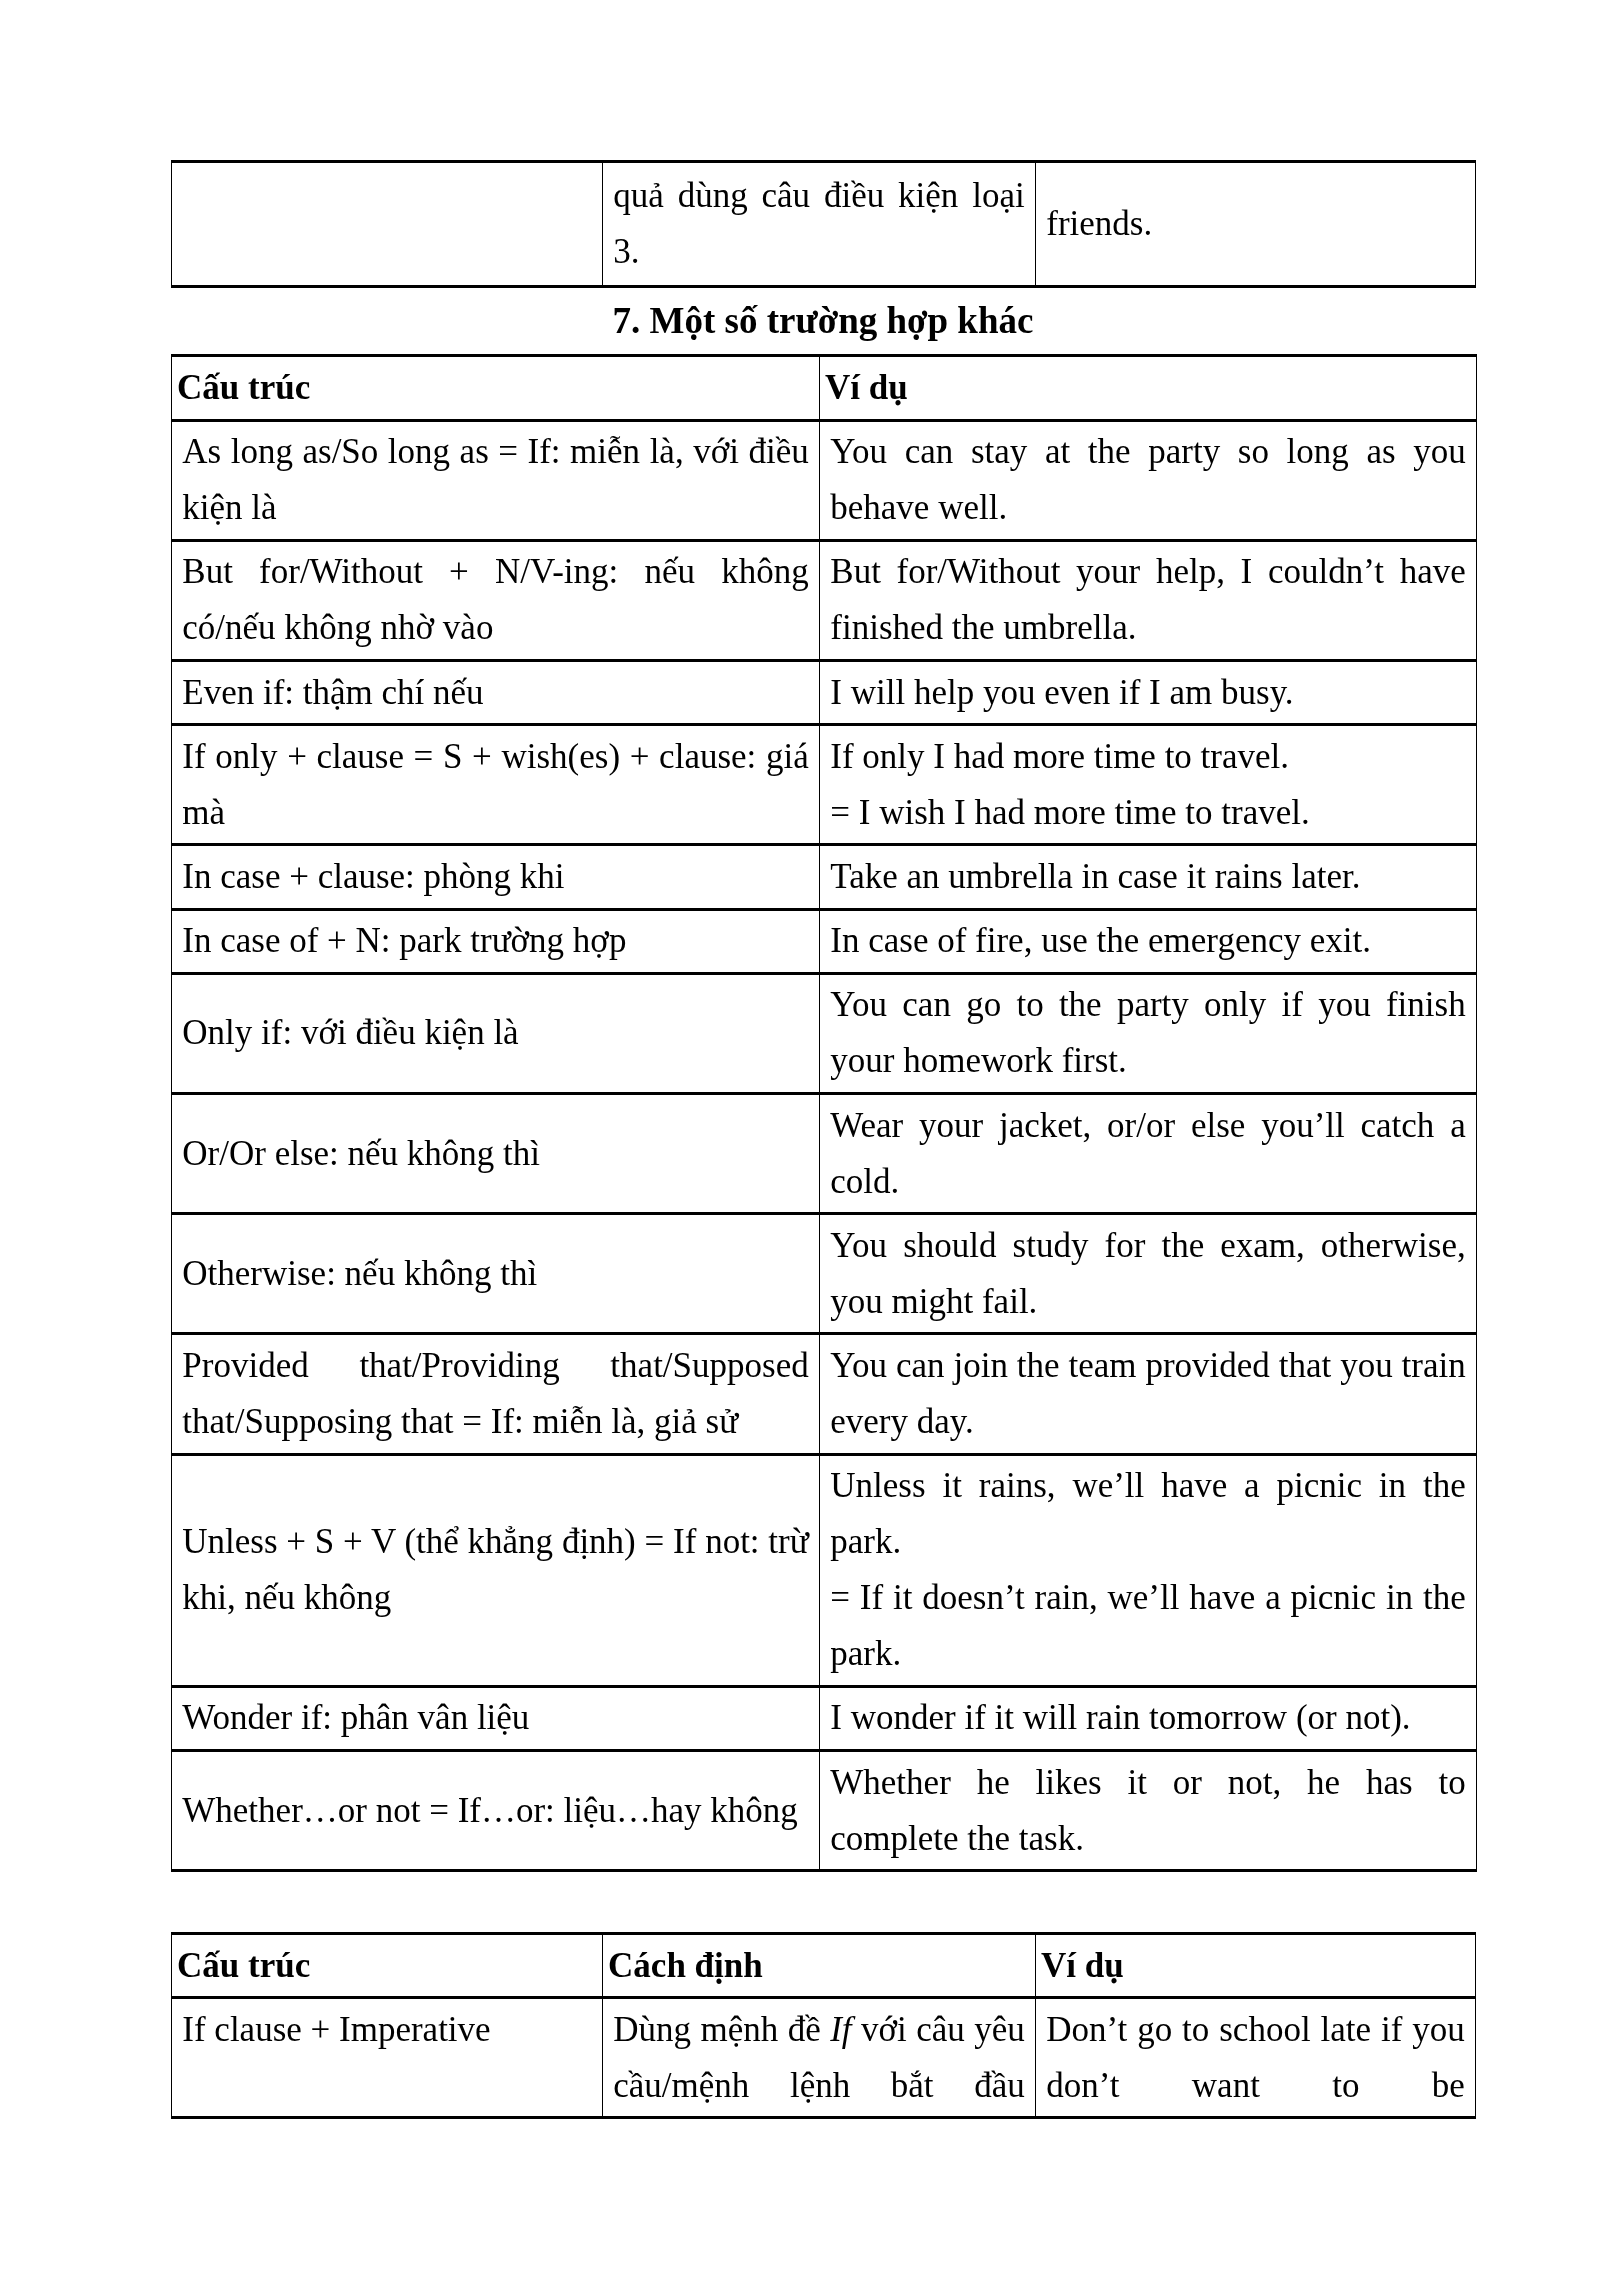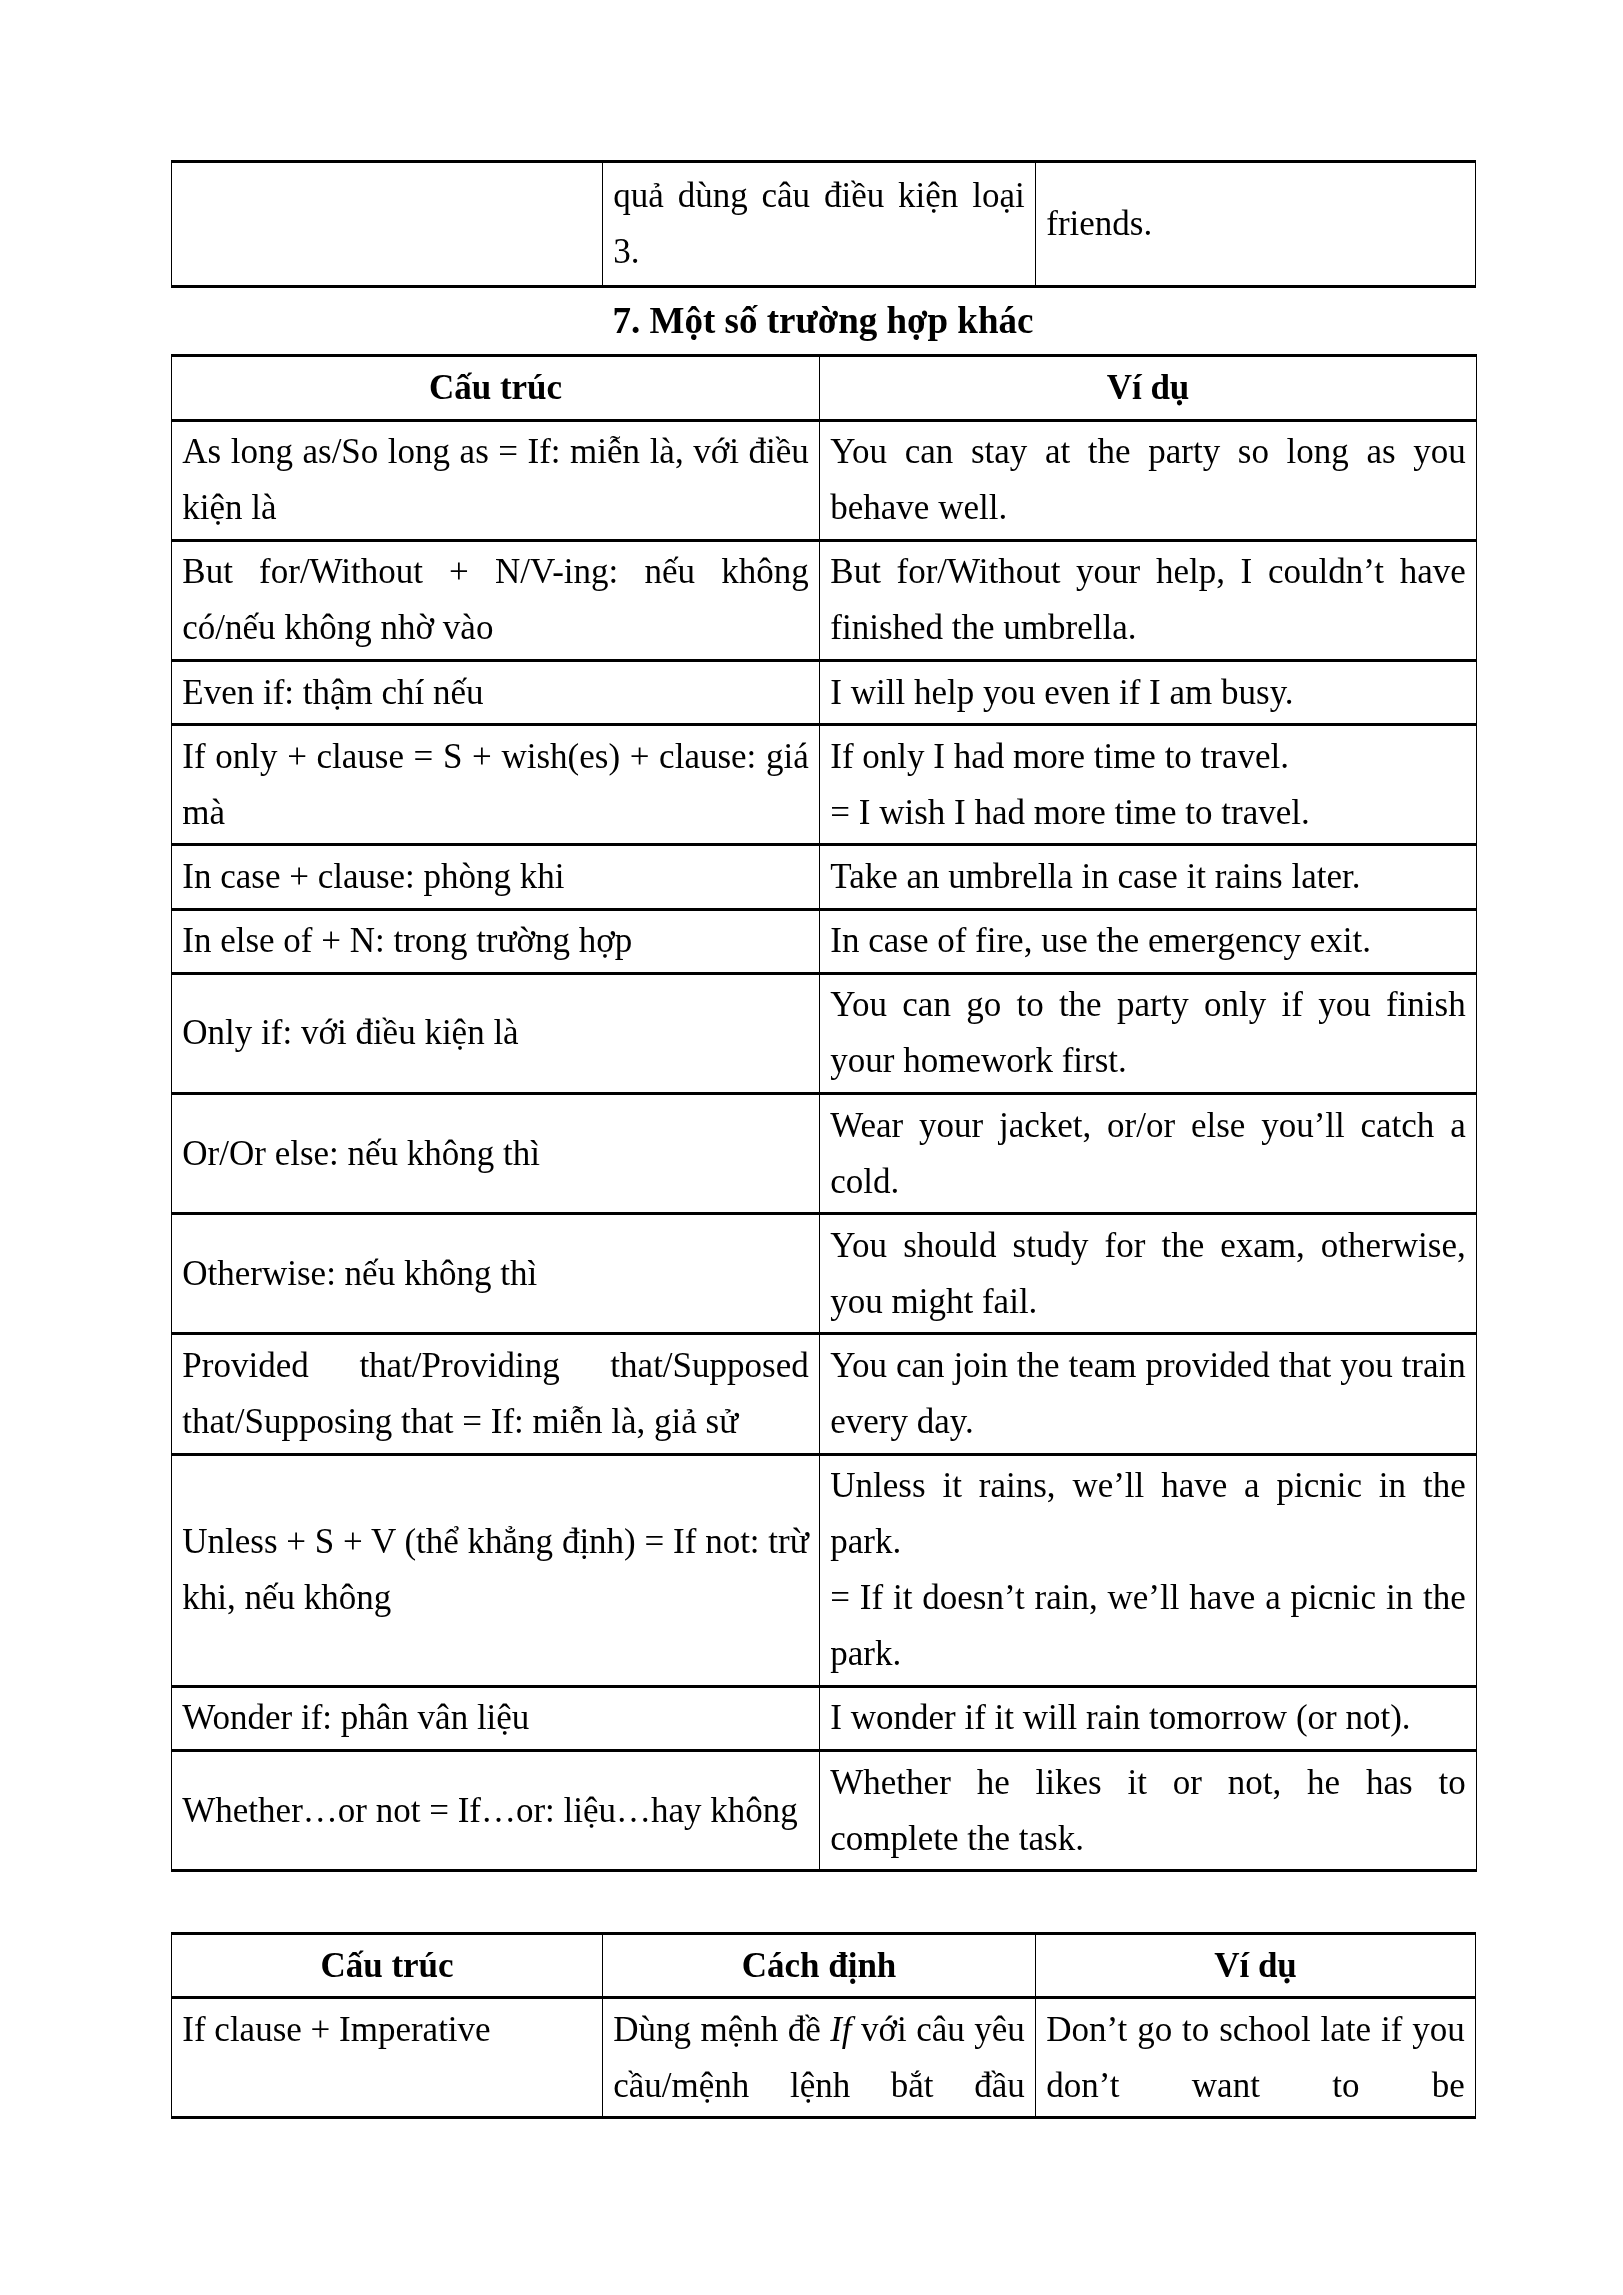--- a/index.html
+++ b/index.html
@@ -9,21 +9,21 @@
     font-size:35px;line-height:56px;
   }
   .page{box-sizing:border-box;width:1623px;height:2295px;padding:160px 148px 0 171px;}
   table.tbl{border-collapse:collapse;table-layout:fixed;width:1305px;}
   table.tbl td{
     border:solid #000;border-width:3.4px 1.7px;
     padding:2.6px 10.3px;text-align:justify;white-space:pre-line;
     overflow:hidden;vertical-align:middle;
   }
   table.top-frag td{padding:5.1px 10.3px;}
-  tr.hdr td{text-align:center;font-weight:bold;white-space:normal;padding:2.6px 5.1px;}
+  tr.hdr td{text-align:left;font-weight:bold;white-space:normal;padding:2.6px 5.1px;}
   table.bottom{margin-top:60px;}
   table.bottom td{vertical-align:top;}
   td.cut{text-align-last:justify;}
   .heading{font-size:37px;font-weight:bold;line-height:51px;margin:6.8px 0 8.5px 0;text-align:center;}
   .ital{font-style:italic;}
   
   .c3-1{width:431px;} .c3-2{width:433px;} .c3-3{width:440px;}
   .c2-1{width:648px;} .c2-2{width:657px;}
 </style>
 </head>
@@ -73,21 +73,21 @@
       <tr>
         <td>If only + clause = S + wish(es) + clause: giá mà</td>
         <td>If only I had more time to travel.
 = I wish I had more time to travel.</td>
       </tr>
       <tr>
         <td>In case + clause: phòng khi</td>
         <td>Take an umbrella in case it rains later.</td>
       </tr>
       <tr>
-        <td>In else of + N: trong trường hợp</td>
+        <td>In case of + N: park trường hợp</td>
         <td>In case of fire, use the emergency exit.</td>
       </tr>
       <tr>
         <td>Only if: với điều kiện là</td>
         <td>You can go to the party only if you finish your homework first.</td>
       </tr>
       <tr>
         <td>Or/Or else: nếu không thì</td>
         <td>Wear your jacket, or/or else you’ll catch a cold.</td>
       </tr>

